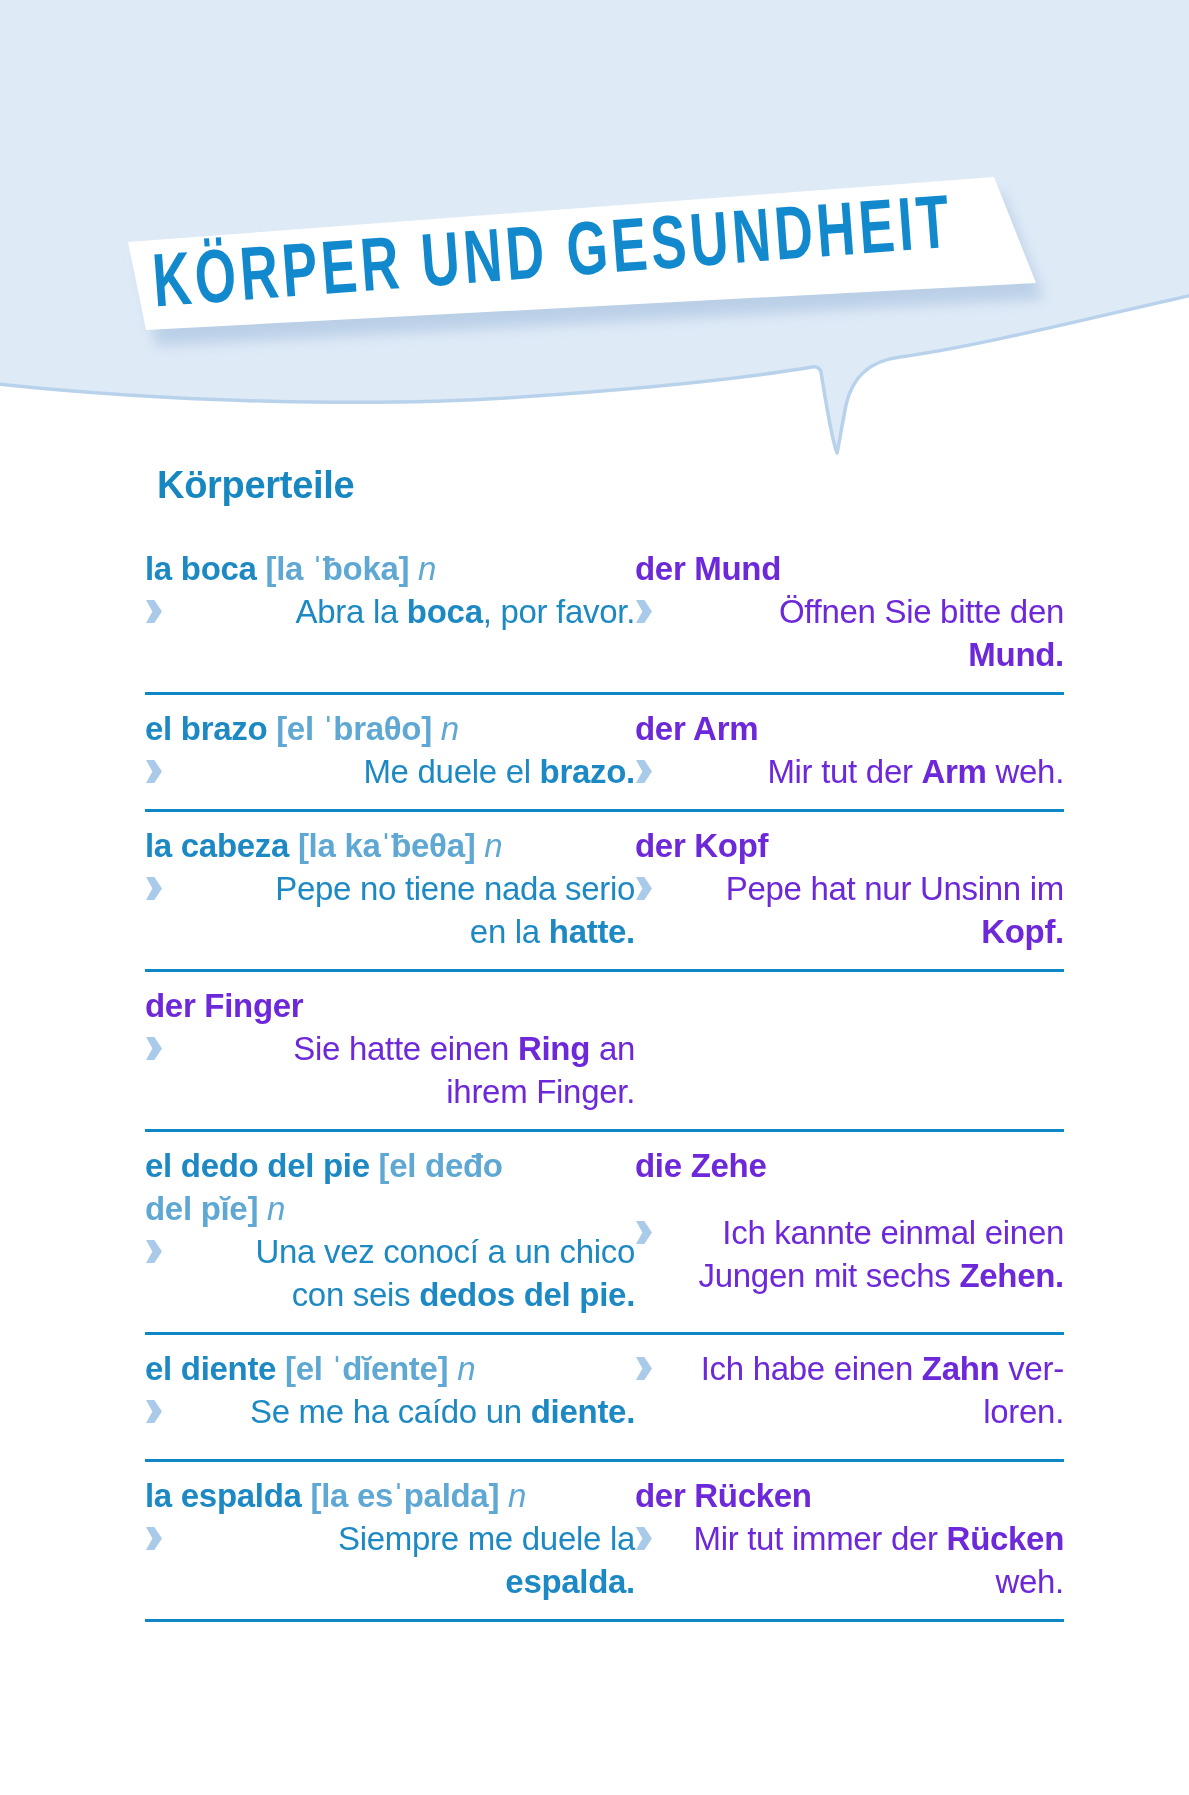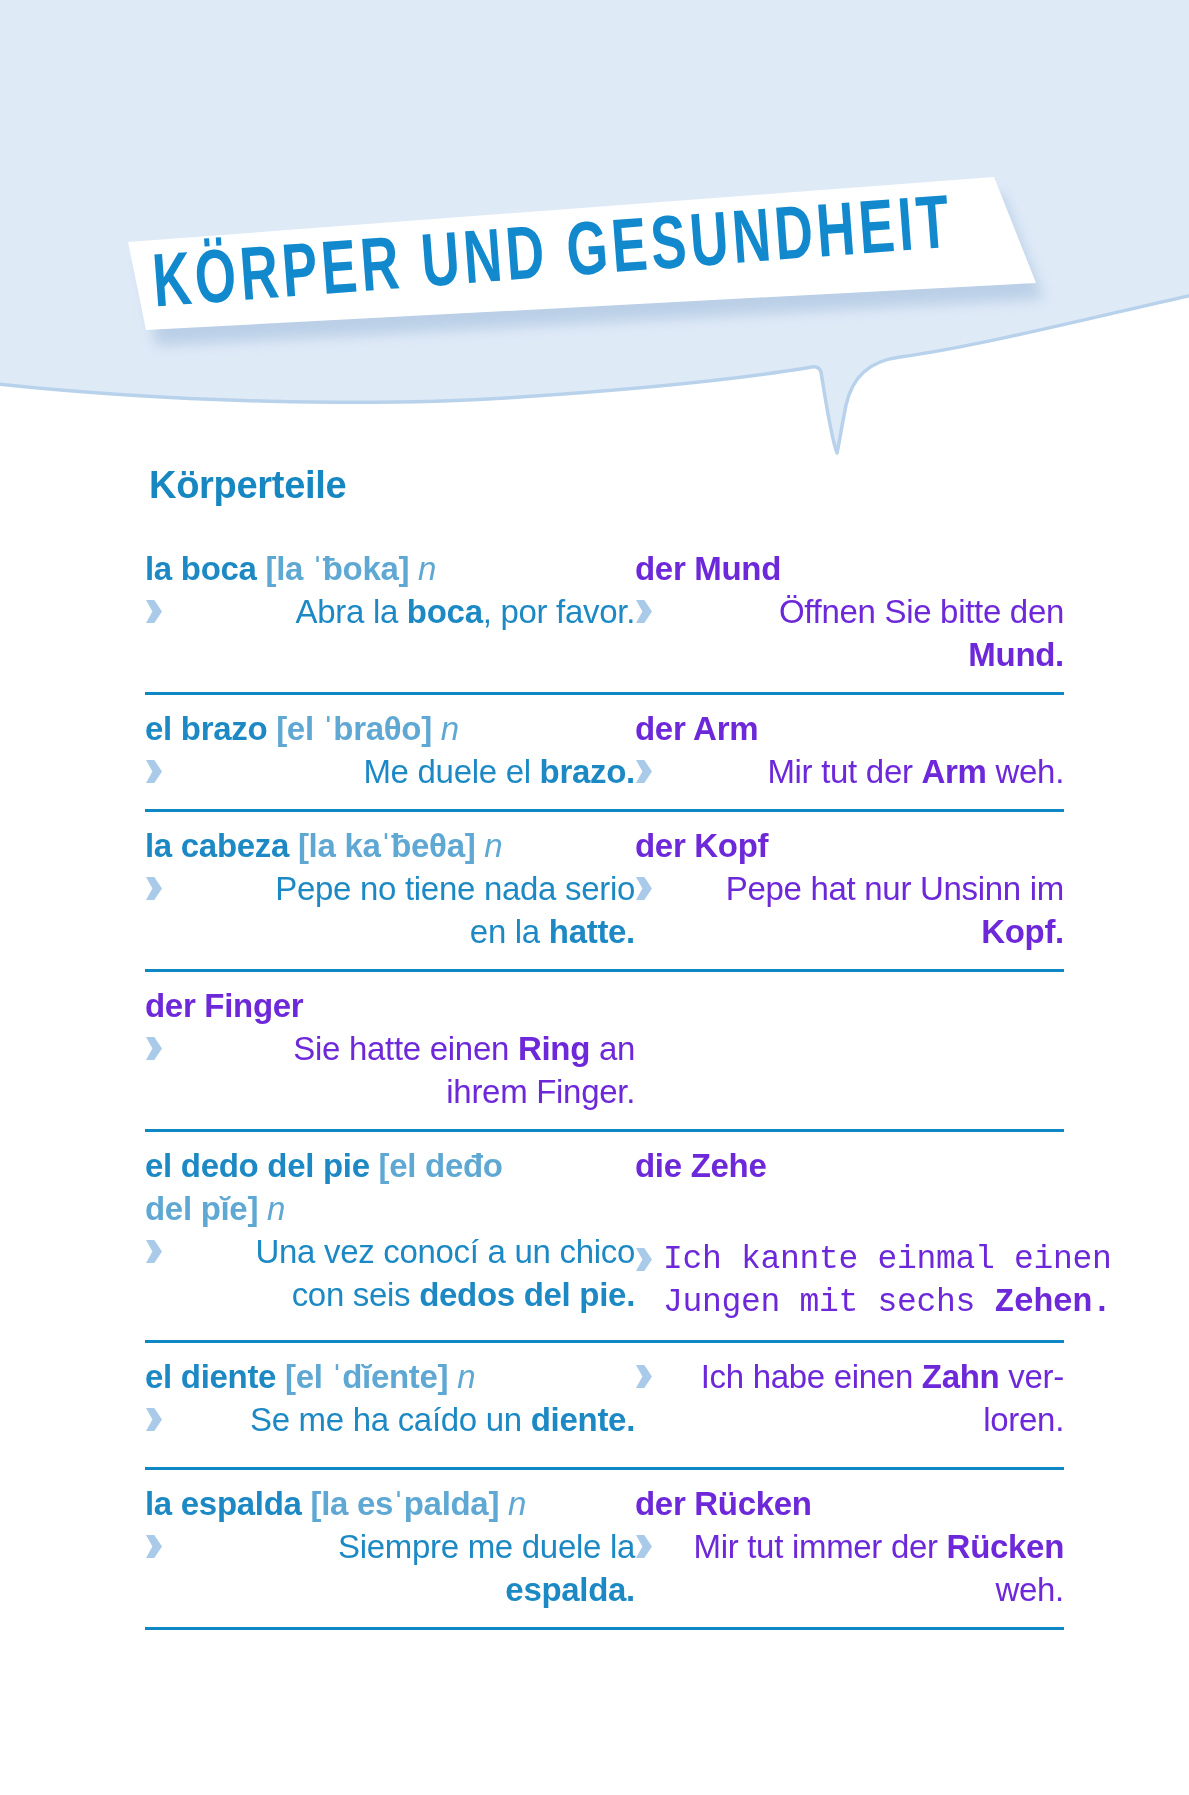--- a/index.html
+++ b/index.html
@@ -17,38 +17,38 @@
   }
   .banner-text {
     font-size:53px; font-weight:700; color:#1289cd;
     letter-spacing:4px; white-space:nowrap;
     transform:scale(1,1.42); transform-origin:left center;
   }
 
   .content { position:absolute; left:145px; top:462px; width:919px; z-index:1; }
 
   .section-title {
-    margin:0 0 27px 4px; font-size:38px; line-height:46px; font-weight:700;
+    margin:0 0 27px 12px; font-size:38px; line-height:46px; font-weight:700;
     color:#1787c2; letter-spacing:-0.3px;
   }
 
   .entry { display:grid; grid-template-columns:490px 429px; padding:12px 0 16px 0; }
   .entry.pb-lg { padding-bottom:26px; }
   .rule { height:3px; background:#0e87c4; }
 
   .line { line-height:43px; font-size:33px; white-space:nowrap; letter-spacing:-0.3px; }
   .es { color:#1d89c4; }
   .de { color:#6d28d9; }
   .de .head-line { font-weight:700; }
   .seg-b  { font-weight:700; }
   .es .seg-ph  { color:#5fa8d3; font-weight:700; }
   .es .seg-pos { color:#5fa8d3; font-style:italic; font-weight:400; }
 
   .example { position:relative; padding-left:28px;text-align:right; }
-  .example.off1 { margin-top:51px;font-family:Liberation Mono, monospace; }
+  .example.off1 { margin-top:24px; }
   .chev {
     position:absolute; left:1px; top:10px; width:16px; height:23px;
     background:#a9cbe9;
     clip-path:polygon(0 0,52% 0,100% 50%,52% 100%,0 100%,40% 50%);
   }
 </style>
 </head>
 <body>
 
 <div class="page">

